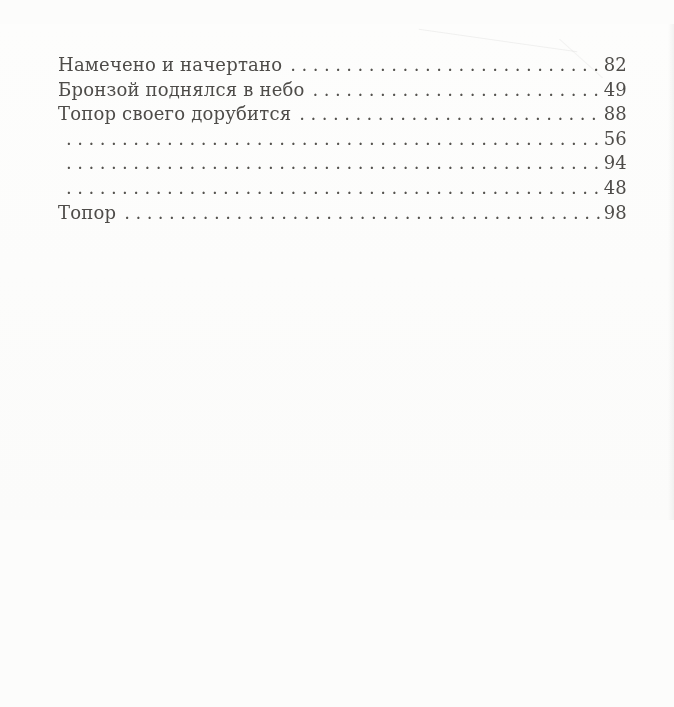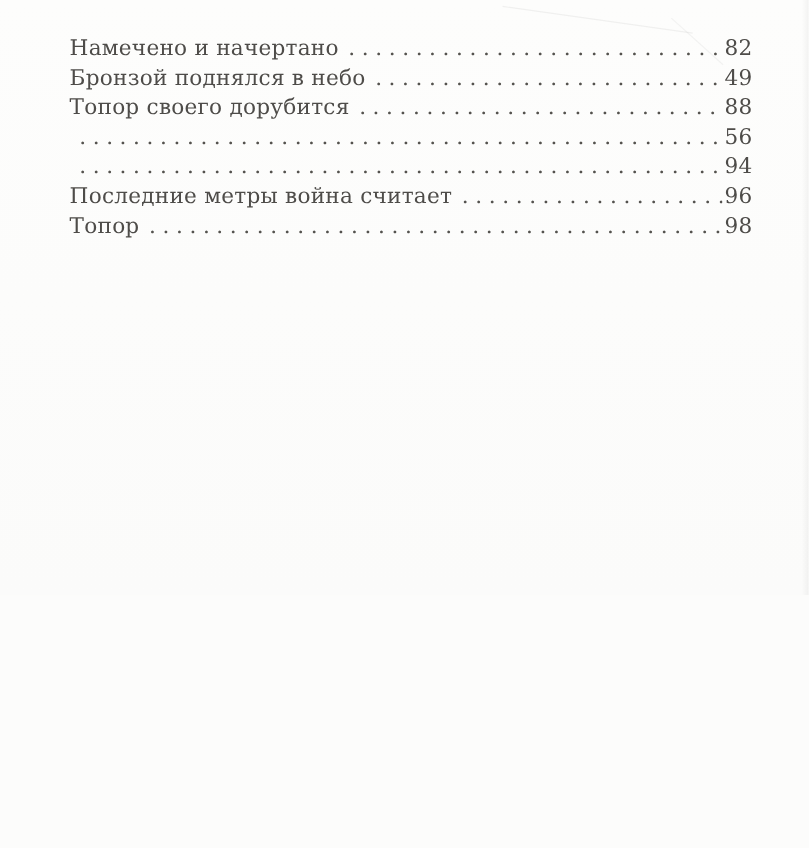--- a/index.html
+++ b/index.html
@@ -8,20 +8,21 @@
     background: #fcfcfb;
   }
   .page {
     position: relative;
     width: 674px;
     height: 496px;
     background: linear-gradient(180deg, #fdfdfc 0%, #fbfbfa 100%);
     overflow: hidden;
     font-family: "DejaVu Serif", "Liberation Serif", serif;
     color: #4e4c49;
+    margin-top: 24px;
   }
   
   .crease-1 {
     position: absolute;
     top: 16px;
     left: 418px;
     width: 160px;
     height: 1px;
     background: rgba(150,150,150,0.12);
     transform: rotate(8deg);
@@ -105,23 +106,22 @@
     <span class="leader">..........................................................................................</span>
     <span class="toc-pnum">56</span>
   </div>
 
   <div class="toc-row">
     <span class="leader">..........................................................................................</span>
     <span class="toc-pnum">94</span>
   </div>
 
   <div class="toc-row">
-    <span class="toc-title">Последние метры война считает</span>
     <span class="leader">..........................................................................................</span>
-    <span class="toc-pnum">96</span>
+    <span class="toc-pnum">48</span>
   </div>
 
   <div class="toc-row">
     <span class="toc-title">Топор</span>
     <span class="leader">..........................................................................................</span>
     <span class="toc-pnum">98</span>
   </div>
 </main>
   <div class="page-edge-shade"></div>
 </div>

